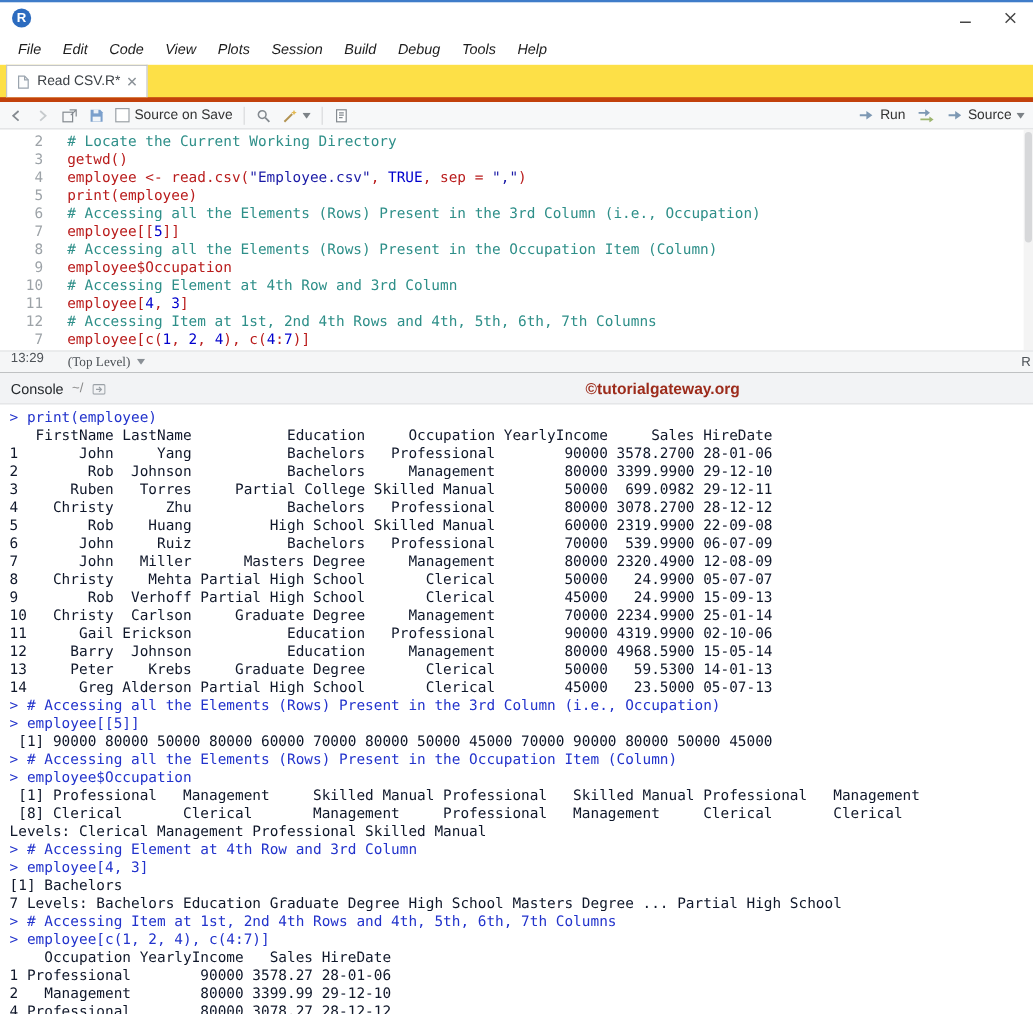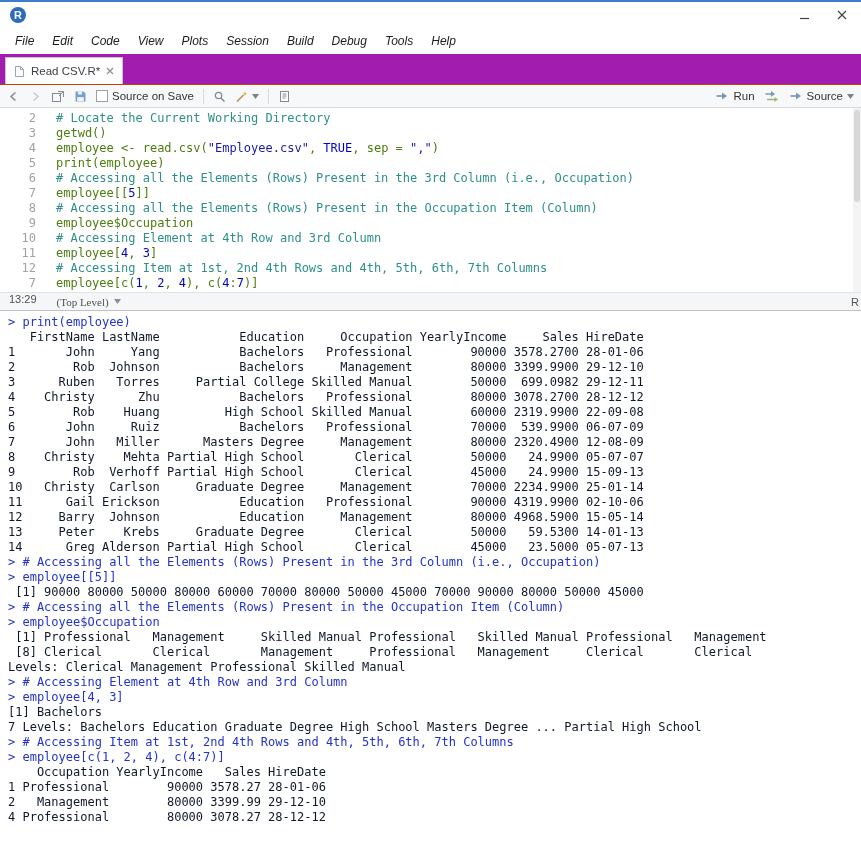--- a/index.html
+++ b/index.html
@@ -14,21 +14,21 @@
               font-size:11px; font-weight:bold; display:flex; align-items:center; justify-content:center; }
   .titlebar .title { margin-left:7px; font-size:12px; color:#222;margin-top:48px; }
   .win-controls { margin-left:auto; display:flex; gap:24px; align-items:center; padding-right:2px; }
   .win-btn { width:14px; height:14px; display:flex; align-items:center; justify-content:center; cursor:default; }
 
   
   .menubar { height: 26px; display:flex; align-items:center; padding-left:6px; background:#fff; flex:none;font-style:italic; }
   .menu-item { font-size:12px; color:#1c1c1c; padding:4px 9px; }
 
   
-  .tabbar { height: 31px; background:#a21caf; border-bottom:1px solid #c2410c; display:flex; align-items:flex-end; padding-left:5px; flex:none; }
+  .tabbar { height: 31px; background:#fde047; border-bottom:4px solid #c2410c; display:flex; align-items:flex-end; padding-left:5px; flex:none; }
   .tab { background:#fff; border:1px solid #c3c5c8; border-bottom:none; height:27px; display:flex; align-items:center;
          gap:6px; padding:0 8px; font-size:11.5px; color:#3c4146; }
   .tab-close { display:flex; align-items:center; }
 
   
   .toolbar { height: 23px; background:#f7f8f9; border-bottom:1px solid #d8d9db; display:flex; align-items:center;
              padding:5px 7px; gap:9px; flex:none; }
   .tb-icon { display:flex; align-items:center; }
   .sep { width:1px; height:15px; background:#d9dadc; }
   .tb-label { font-size:11.5px; color:#333; }
@@ -38,21 +38,21 @@
 
   
   .editor { height: 184px; display:flex; position:relative; overflow:hidden; background:#fff; flex:none; }
   .gutter { width:46px; padding:3px 10px 0 0; text-align:right; color:#9da3a8; flex:none;
             font-family:"DejaVu Sans Mono", monospace; font-size:12px; line-height:15px; }
   .code { padding:3px 0 0 10px; font-family:"DejaVu Sans Mono", monospace; font-size:12px; line-height:15px;
           white-space:pre; color:#000; flex:1; overflow:hidden; }
   .tok-comment { color: var(--comment,#2E8F89); }
   .tok-string  { color: var(--string,#1A1AA6); }
   .tok-number  { color: var(--number,#0000CD); }
-  .tok-plain   { color: #4d7c0f; }
+  .tok-plain   { color: #b91c1c; }
   .vscroll { position:absolute; right:0; top:0; bottom:0; width:8px; background:#f4f4f4; }
   .vscroll .thumb { position:absolute; top:2px; left:1px; width:6px; height:92px; background:#d7d8da; border-radius:3px; }
 
   
   .editor-status { height:18px; background:#f5f6f7; border-top:1px solid #e2e3e5; display:flex; 
                    font-size:11px; color:#4d5257; padding-left:9px; gap:20px; position:relative; flex:none; }
   .scope { display:flex; align-items:center; gap:5px;font-family:Liberation Serif, serif; }
   .ftype { position:absolute; left:851px; top:3px; white-space:nowrap; }
 
   
@@ -226,16 +226,27 @@
     <span class="scope">
       <span>(Top Level)</span>
       <svg width="7" height="5">
           <path d="M0 0h7L3.5 5z" fill="#8a9096"></path>
         </svg>
     </span>
     <span class="ftype">R Script</span>
   </div>
 
   <div class="console-pane">
+    <div class="console-header">
+      <span class="console-title">Console</span>
+      <span class="console-path">~/</span>
+      <span style="display:flex">
+        <svg width="11" height="10">
+            <rect x="0.5" y="1.5" width="10" height="8" rx="1" fill="none" stroke="#9aa0a6"></rect>
+            <path d="M3 5.5h4M5.5 3.5l2 2-2 2" fill="none" stroke="#9aa0a6"></path>
+          </svg>
+      </span>
+      <span class="watermark">©tutorialgateway.org</span>
+    </div>
     <div class="console-output"><div class="console-line cmd">&gt; print(employee)</div><div class="console-line out">   FirstName LastName           Education     Occupation YearlyIncome     Sales HireDate</div><div class="console-line out">1       John     Yang           Bachelors   Professional        90000 3578.2700 28-01-06</div><div class="console-line out">2        Rob  Johnson           Bachelors     Management        80000 3399.9900 29-12-10</div><div class="console-line out">3      Ruben   Torres     Partial College Skilled Manual        50000  699.0982 29-12-11</div><div class="console-line out">4    Christy      Zhu           Bachelors   Professional        80000 3078.2700 28-12-12</div><div class="console-line out">5        Rob    Huang         High School Skilled Manual        60000 2319.9900 22-09-08</div><div class="console-line out">6       John     Ruiz           Bachelors   Professional        70000  539.9900 06-07-09</div><div class="console-line out">7       John   Miller      Masters Degree     Management        80000 2320.4900 12-08-09</div><div class="console-line out">8    Christy    Mehta Partial High School       Clerical        50000   24.9900 05-07-07</div><div class="console-line out">9        Rob  Verhoff Partial High School       Clerical        45000   24.9900 15-09-13</div><div class="console-line out">10   Christy  Carlson     Graduate Degree     Management        70000 2234.9900 25-01-14</div><div class="console-line out">11      Gail Erickson           Education   Professional        90000 4319.9900 02-10-06</div><div class="console-line out">12     Barry  Johnson           Education     Management        80000 4968.5900 15-05-14</div><div class="console-line out">13     Peter    Krebs     Graduate Degree       Clerical        50000   59.5300 14-01-13</div><div class="console-line out">14      Greg Alderson Partial High School       Clerical        45000   23.5000 05-07-13</div><div class="console-line cmd">&gt; # Accessing all the Elements (Rows) Present in the 3rd Column (i.e., Occupation)</div><div class="console-line cmd">&gt; employee[[5]]</div><div class="console-line out"> [1] 90000 80000 50000 80000 60000 70000 80000 50000 45000 70000 90000 80000 50000 45000</div><div class="console-line cmd">&gt; # Accessing all the Elements (Rows) Present in the Occupation Item (Column)</div><div class="console-line cmd">&gt; employee$Occupation</div><div class="console-line out"> [1] Professional   Management     Skilled Manual Professional   Skilled Manual Professional   Management</div><div class="console-line out"> [8] Clerical       Clerical       Management     Professional   Management     Clerical       Clerical</div><div class="console-line out">Levels: Clerical Management Professional Skilled Manual</div><div class="console-line cmd">&gt; # Accessing Element at 4th Row and 3rd Column</div><div class="console-line cmd">&gt; employee[4, 3]</div><div class="console-line out">[1] Bachelors</div><div class="console-line out">7 Levels: Bachelors Education Graduate Degree High School Masters Degree ... Partial High School</div><div class="console-line cmd">&gt; # Accessing Item at 1st, 2nd 4th Rows and 4th, 5th, 6th, 7th Columns</div><div class="console-line cmd">&gt; employee[c(1, 2, 4), c(4:7)]</div><div class="console-line out">    Occupation YearlyIncome   Sales HireDate</div><div class="console-line out">1 Professional        90000 3578.27 28-01-06</div><div class="console-line out">2   Management        80000 3399.99 29-12-10</div><div class="console-line out">4 Professional        80000 3078.27 28-12-12</div></div>
   </div>
 
 </div>
 
 </body></html>

